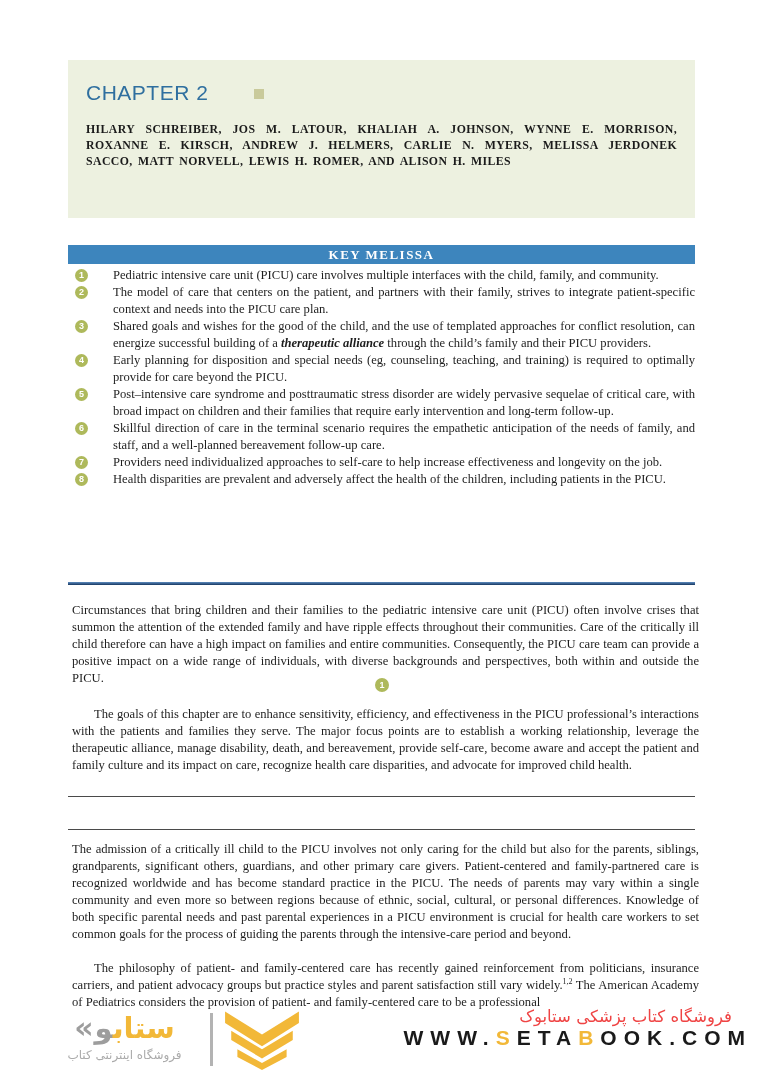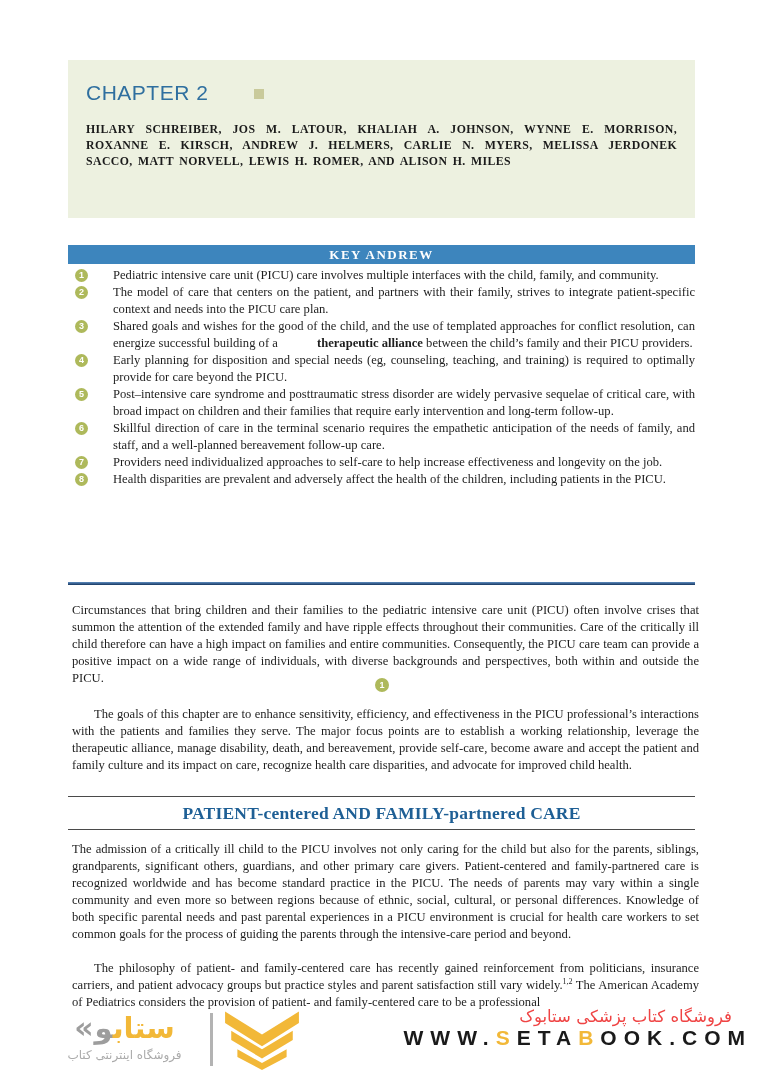--- a/index.html
+++ b/index.html
@@ -20,21 +20,21 @@
 
   
   .kp-bar{position:absolute;left:68px;top:245px;width:627px;height:19px;background:#3d85bd;
     color:#ffffff;font-weight:bold;font-size:13px;line-height:19px;text-align:center;letter-spacing:1.5px;}
   .kp-list{position:absolute;left:68px;top:267px;width:627px;margin:0;padding:0;list-style:none;}
   .kp-item{display:flex;align-items:flex-start;margin:0;}
   .kp-badge{flex:0 0 auto;width:13px;height:13px;border-radius:50%;background:#aeb95b;color:#fff;
     font-family:"Liberation Sans",sans-serif;font-weight:bold;font-size:9px;line-height:13px;
     text-align:center;margin:2px 25px 0 7px;}
   .kp-text{flex:1;margin:0;text-align:justify;font-size:12.6px;line-height:17px;}
-  .kp-text .em{font-weight:bold;margin-left:36px;}
+  .kp-text .em{font-weight:bold;font-style:italic;}
 
   
   .rule-blue{position:absolute;left:68px;top:582px;width:627px;height:3px;
     background:linear-gradient(#5d8cc0,#16365f);}
   .sect-rule{position:absolute;left:68px;width:627px;height:1px;background:#4a4a4a;}
   .sect-rule.top{top:796px;}
   .sect-rule.bottom{top:829px;}
 
   
   .para{position:absolute;left:68px;width:627px;margin:4px;text-align:justify;
@@ -76,34 +76,34 @@
 <div class="page">
 
   <header class="chapter-header">
     <div class="chapter-row">
       <div class="chapter-label">CHAPTER 2</div>
       <div class="chapter-square"></div>
     </div>
     <div class="authors">HILARY SCHREIBER, JOS M. LATOUR, KHALIAH A. JOHNSON, WYNNE E. MORRISON, ROXANNE E. KIRSCH, ANDREW J. HELMERS, CARLIE N. MYERS, MELISSA JERDONEK SACCO, MATT NORVELL, LEWIS H. ROMER, AND ALISON H. MILES</div>
   </header>
 
-  <div class="kp-bar">KEY ANDREW</div>
+  <div class="kp-bar">KEY MELISSA</div>
 
   <ol class="kp-list">
     <li class="kp-item">
       <span class="kp-badge">1</span>
       <p class="kp-text"><span>Pediatric intensive care unit (PICU) care involves multiple interfaces with the child, family, and community.</span><span class="em"></span><span></span></p>
     </li>
     <li class="kp-item">
       <span class="kp-badge">2</span>
       <p class="kp-text"><span>The model of care that centers on the patient, and partners with their family, strives to integrate patient-specific context and needs into the PICU care plan.</span><span class="em"></span><span></span></p>
     </li>
     <li class="kp-item">
       <span class="kp-badge">3</span>
-      <p class="kp-text"><span>Shared goals and wishes for the good of the child, and the use of templated approaches for conflict resolution, can energize successful building of a </span><span class="em">therapeutic alliance</span><span> between the child’s family and their PICU providers.</span></p>
+      <p class="kp-text"><span>Shared goals and wishes for the good of the child, and the use of templated approaches for conflict resolution, can energize successful building of a </span><span class="em">therapeutic alliance</span><span> through the child’s family and their PICU providers.</span></p>
     </li>
     <li class="kp-item">
       <span class="kp-badge">4</span>
       <p class="kp-text"><span>Early planning for disposition and special needs (eg, counseling, teaching, and training) is required to optimally provide for care beyond the PICU.</span><span class="em"></span><span></span></p>
     </li>
     <li class="kp-item">
       <span class="kp-badge">5</span>
       <p class="kp-text"><span>Post–intensive care syndrome and posttraumatic stress disorder are widely pervasive sequelae of critical care, with broad impact on children and their families that require early intervention and long-term follow-up.</span><span class="em"></span><span></span></p>
     </li>
     <li class="kp-item">
@@ -122,21 +122,20 @@
 
   <div class="rule-blue"></div>
 
   <p class="para" id="para1">Circumstances that bring children and their families to the pediatric intensive care unit (PICU) often involve crises that summon the attention of the extended family and have ripple effects throughout their communities. Care of the critically ill child therefore can have a high impact on families and entire communities. Consequently, the PICU care team can provide a positive impact on a wide range of individuals, with diverse backgrounds and perspectives, both within and outside the PICU.</p>
 
   <div class="center-badge">1</div>
 
   <p class="para indent" id="para2">The goals of this chapter are to enhance sensitivity, efficiency, and effectiveness in the PICU professional’s interactions with the patients and families they serve. The major focus points are to establish a working relationship, leverage the therapeutic alliance, manage disability, death, and bereavement, provide self-care, become aware and accept the patient and family culture and its impact on care, recognize health care disparities, and advocate for improved child health.</p>
 
   <div class="sect-rule top"></div>
-  <h2 class="section-heading">PATIENT-centered AND FAMILY-partnered CARE</h2>
   <div class="sect-rule bottom"></div>
 
   <p class="para" id="para3">The admission of a critically ill child to the PICU involves not only caring for the child but also for the parents, siblings, grandparents, significant others, guardians, and other primary care givers. Patient-centered and family-partnered care is recognized worldwide and has become standard practice in the PICU. The needs of parents may vary within a single community and even more so between regions because of ethnic, social, cultural, or personal differences. Knowledge of both specific parental needs and past parental experiences in a PICU environment is crucial for health care workers to set common goals for the process of guiding the parents through the intensive-care period and beyond.</p>
 
   <p class="para indent" id="para4"><span>The philosophy of patient- and family-centered care has recently gained reinforcement from politicians, insurance carriers, and patient advocacy groups but practice styles and parent satisfaction still vary widely.</span><sup class="cite">1,2</sup><span> The American Academy of Pediatrics considers the provision of patient- and family-centered care to be a professional</span></p>
 
   <div class="footer-left">
     <div class="logo-row">
       <span class="logo-arrow">«</span>
       <span class="logo-fa" dir="rtl"><span class="y">ستاب</span><span class="g">و</span></span>

